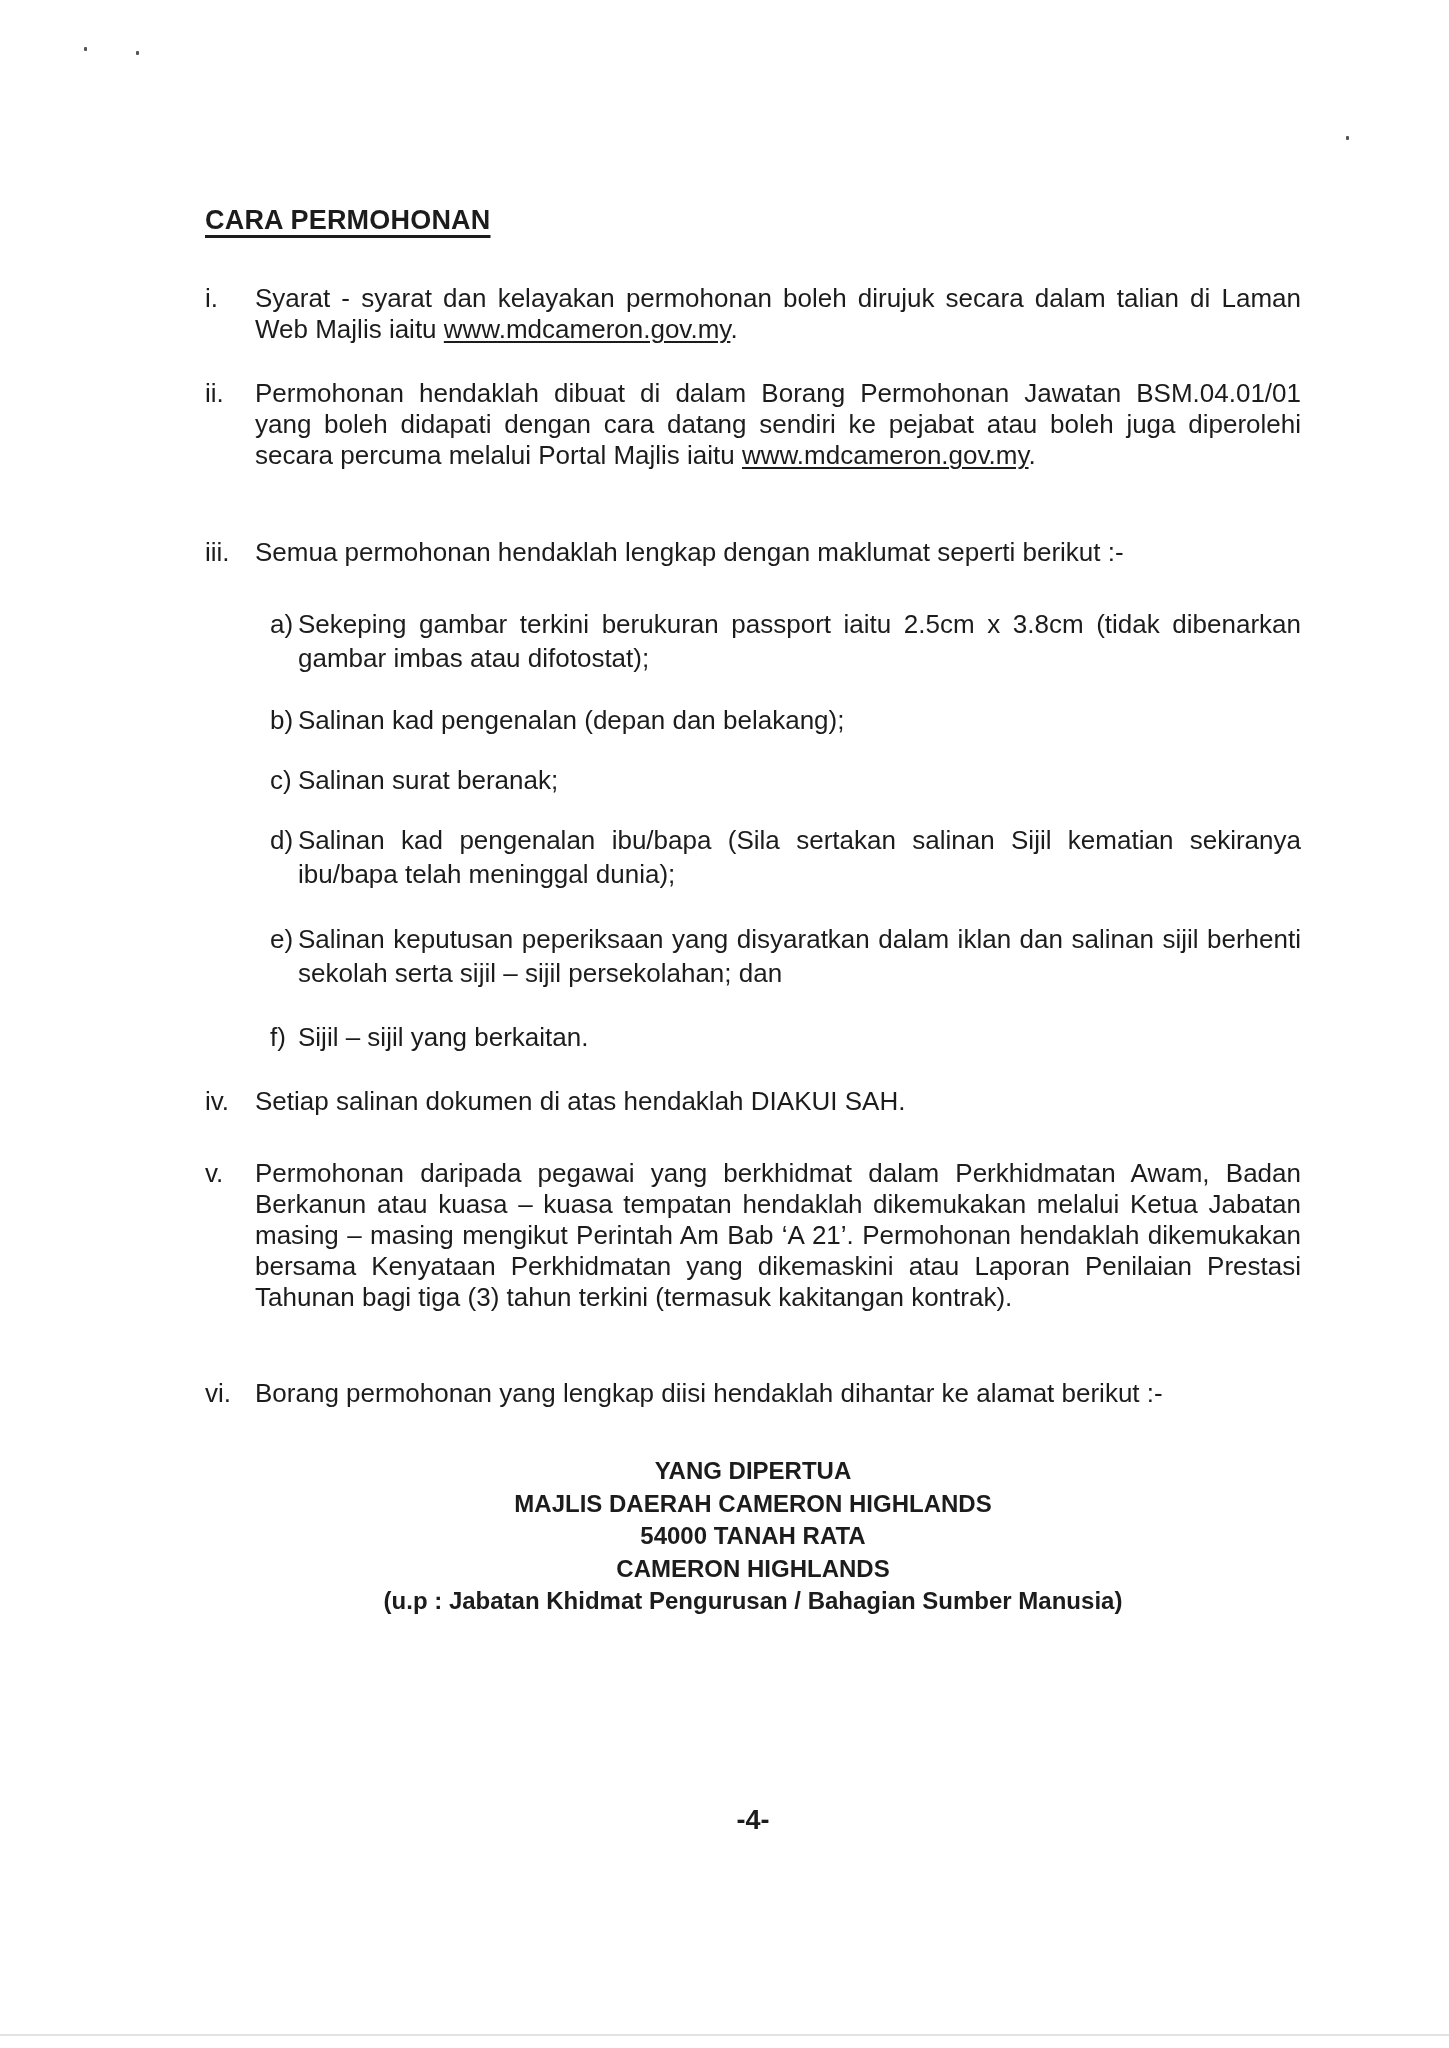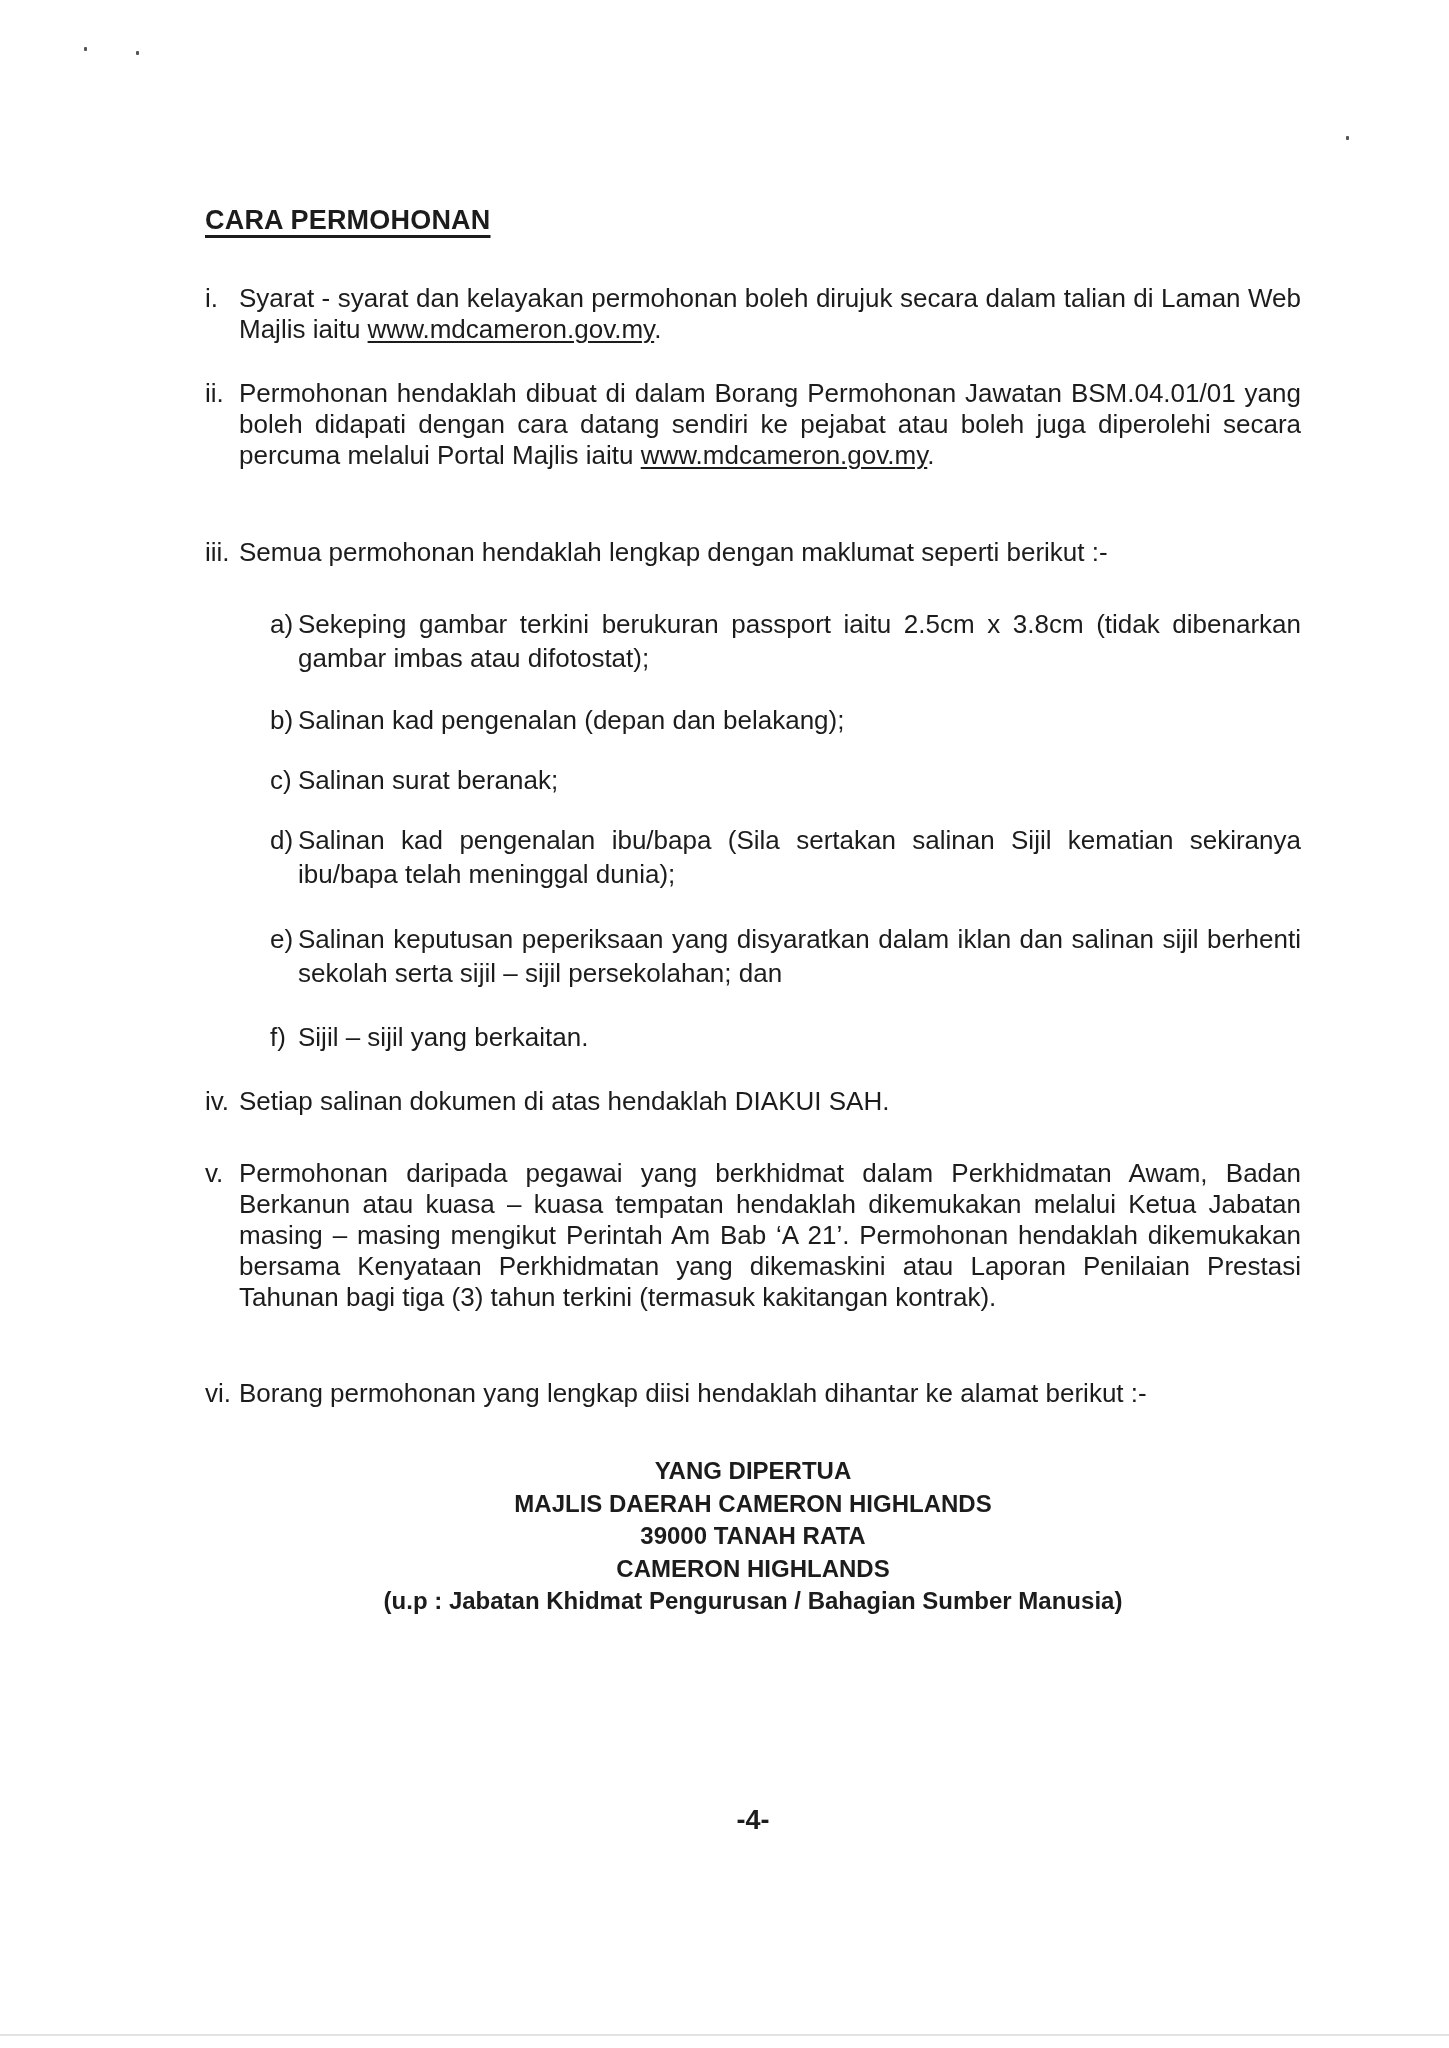--- a/index.html
+++ b/index.html
@@ -4,21 +4,21 @@
 <style>
   html, body { margin: 0; padding: 0; background: #ffffff; }
   body { width: 1449px; height: 2048px; position: relative; overflow: hidden;
          font-family: "Liberation Sans", sans-serif; color: #1c1c1c; }
   .speck { position: absolute; width: 3px; height: 4px; background: #555; border-radius: 1px; }
   .page { position: absolute; left: 205px; top: 0; width: 1096px; }
   .heading { position: absolute; top: 205px; left: 0; font-weight: bold; font-size: 27px;
              text-decoration: underline; text-decoration-thickness: 3px; text-underline-offset: 6px; letter-spacing: 0.2px; }
   .item { position: absolute; left: 0; width: 1096px; font-size: 26px; line-height: 31px; }
   .item .num { position: absolute; left: 0; top: 0; width: 50px; }
-  .item .body { margin-left: 34px; text-align: justify; text-align-last: left; }
+  .item .body { margin-left: 50px; text-align: justify; text-align-last: left; }
   .link { text-decoration: underline; text-decoration-thickness: 2px; text-underline-offset: 3px; }
   .sub { position: absolute; left: 65px; width: 1031px; font-size: 26px; line-height: 34px; }
   .sub .num { position: absolute; left: 0; top: 0; width: 45px; }
   .sub .body { margin-left: 28px; text-align: justify; text-align-last: left; }
   .bold { font-weight: normal; }
   .address { position: absolute; left: 0; width: 1096px; top: 1455px; text-align: center;
              font-weight: bold; font-size: 24px; line-height: 32.5px; }
   .pagenum { position: absolute; left: 0; width: 1096px; top: 1805px; text-align: center;
              font-weight: bold; font-size: 27px; }
   .bottom-rule { position: absolute; left: 0; top: 2034px; width: 1449px; height: 2px; background: #e2e2e2; }
@@ -84,21 +84,21 @@
   </div>
 
   <div class="item" style="top:1378px;">
     <span class="num">vi.</span>
     <div class="body">Borang permohonan yang lengkap diisi hendaklah dihantar ke alamat berikut :-</div>
   </div>
 
   <div class="address">
     <div>YANG DIPERTUA</div>
     <div>MAJLIS DAERAH CAMERON HIGHLANDS</div>
-    <div>39000 TANAH RATA</div>
+    <div>54000 TANAH RATA</div>
     <div>CAMERON HIGHLANDS</div>
     <div>(u.p : Jabatan Khidmat Pengurusan / Bahagian Sumber Manusia)</div>
   </div>
 
   <div class="pagenum">-4-</div>
 </div>
 
 <div class="bottom-rule"></div>
 
 </body></html>

